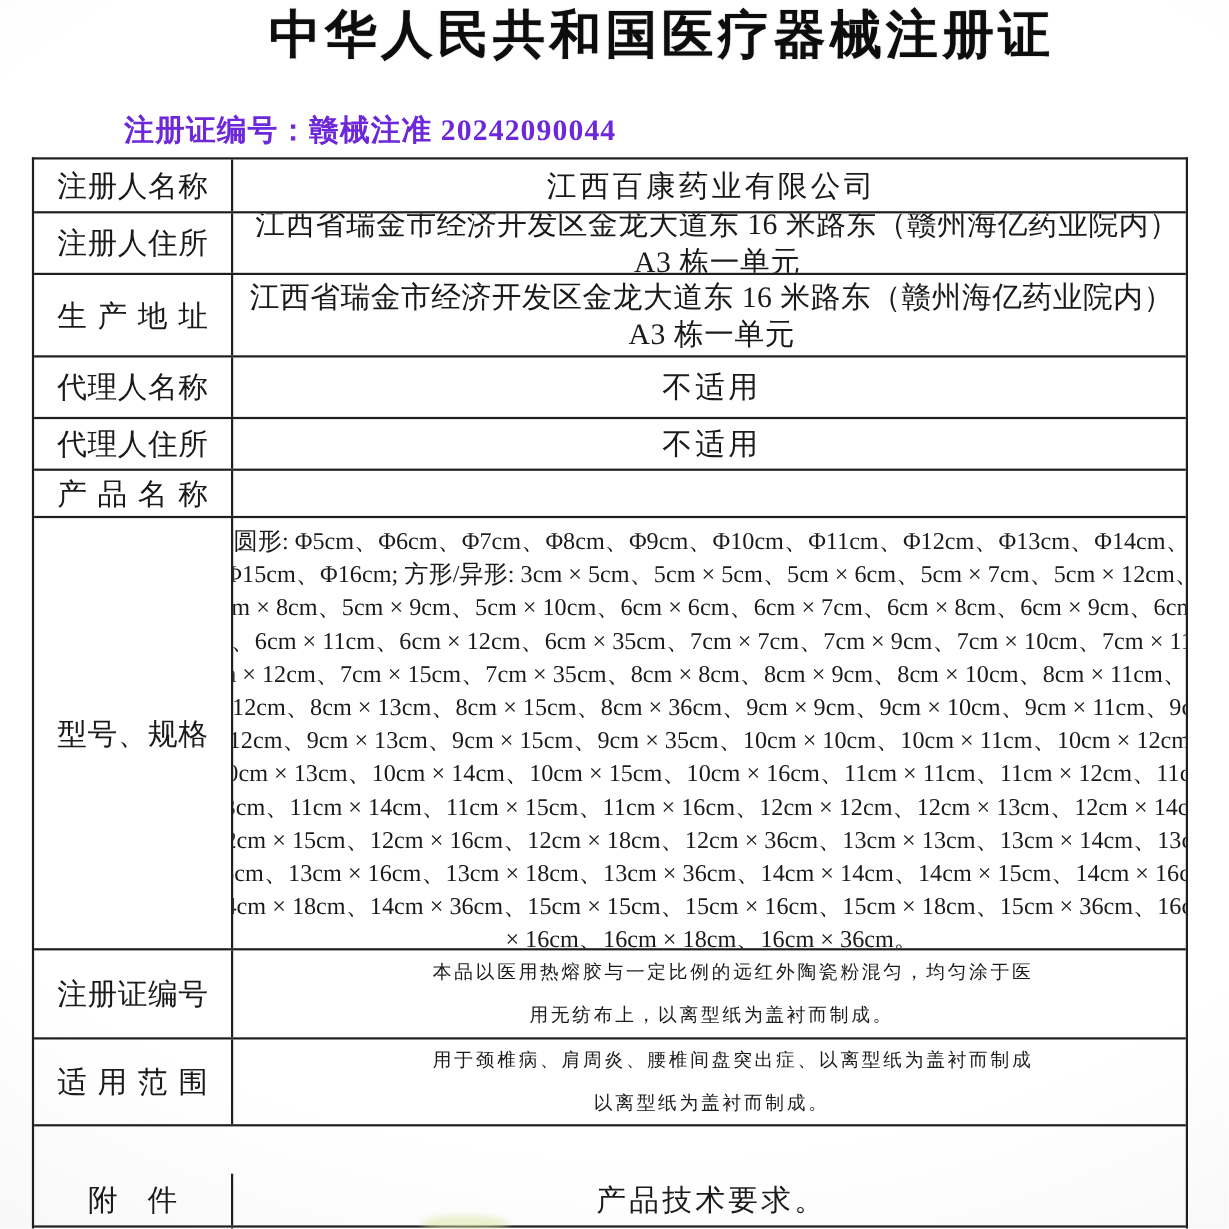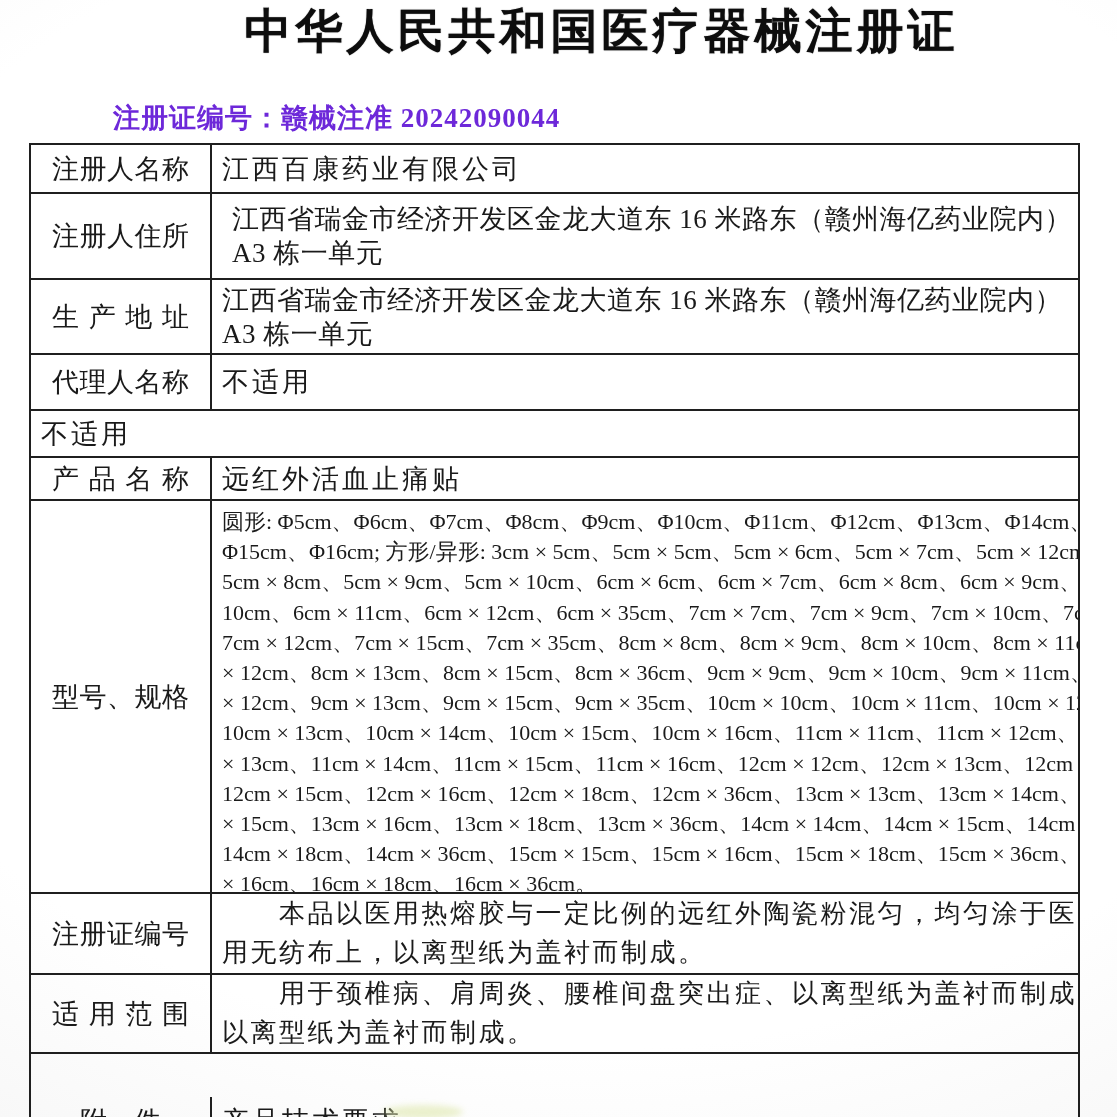--- a/index.html
+++ b/index.html
@@ -43,21 +43,21 @@
     border:2px solid var(--border);
     border-bottom:none;
     display:flex;flex-direction:column;
     background:transparent;
   }
   .row{
     display:flex;box-sizing:border-box;
     border-bottom:2px solid var(--border);
     flex:0 0 auto;
   }
-  .cell{box-sizing:border-box;overflow:hidden;}
+  .cell{box-sizing:border-box;overflow:hidden;align-items:center;}
   .label{
     width:181px;flex:0 0 181px;
     border-right:2px solid var(--border);
     display:flex;align-items:center;
     padding:0 21px;
     font-size:27px;
   }
   .label-text{
     width:100%;
     text-align:justify;text-align-last:justify;
@@ -67,21 +67,21 @@
     flex:1 1 auto;
     display:flex;flex-direction:column;justify-content:center;
     padding:0 6px 0 10px;
     font-size:27px;letter-spacing:3px;
     white-space:nowrap;
   }
   .line{flex:0 0 auto;}
 
   
   .row-0{height:49px;}
-  .row-1{height:86px;gap:10px;}
+  .row-1{height:56px;gap:10px;}
   .row-2{height:75px;}
   .row-3{height:56px;}
   .row-4{height:47px;}
   .row-5{height:43px;}
   .row-6{height:393px;}
   .row-7{height:81px;}
   .row-8{height:79px;}
   .row-9{height:49px;margin-top:43px;}
   .row-10{flex:1 1 auto;border-bottom:none;}
 
@@ -89,21 +89,21 @@
   .row-1 .value,.row-2 .value{line-height:34px;letter-spacing:0.5px;}
 
   
   .row-6 .value{
     justify-content:flex-start;
     padding-top:6px;
     font-size:22px;line-height:30.2px;letter-spacing:0px;
   }
 
   
-  .row-7 .value,.row-8 .value{line-height:38.5px;font-size:26px;letter-spacing:2.5px;padding-left:10px;}
+  .row-7 .value,.row-8 .value{line-height:38.5px;font-size:17px;letter-spacing:2.5px;padding-left:10px;}
 
   
   .row-9 .label-text{text-align:center;text-align-last:center;}
 
   
   .smudge{
     position:absolute;left:383px;top:1105px;width:80px;height:14px;
     border-radius:50%;
     background:var(--smudge,#dce6a6);
     opacity:.55;filter:blur(3px);
@@ -150,30 +150,30 @@
       </div>
       <div class="row row-3">
         <div class="cell label">
           <span class="label-text">代理人名称</span>
         </div>
         <div class="cell value">
           <div class="line">不适用</div>
         </div>
       </div>
       <div class="row row-4">
+        <div class="cell label">
+          <span class="label-text">代理人住所</span>
+        </div>
         <div class="cell value">
           <div class="line">不适用</div>
         </div>
       </div>
       <div class="row row-5">
         <div class="cell label">
           <span class="label-text">产品名称</span>
-        </div>
-        <div class="cell value">
-          <div class="line">远红外活血止痛贴</div>
         </div>
       </div>
       <div class="row row-6">
         <div class="cell label">
           <span class="label-text">型号、规格</span>
         </div>
         <div class="cell value">
           <div class="line">圆形: Φ5cm、Φ6cm、Φ7cm、Φ8cm、Φ9cm、Φ10cm、Φ11cm、Φ12cm、Φ13cm、Φ14cm、</div>
           <div class="line">Φ15cm、Φ16cm; 方形/异形: 3cm × 5cm、5cm × 5cm、5cm × 6cm、5cm × 7cm、5cm × 12cm、</div>
           <div class="line">5cm × 8cm、5cm × 9cm、5cm × 10cm、6cm × 6cm、6cm × 7cm、6cm × 8cm、6cm × 9cm、6cm ×</div>

